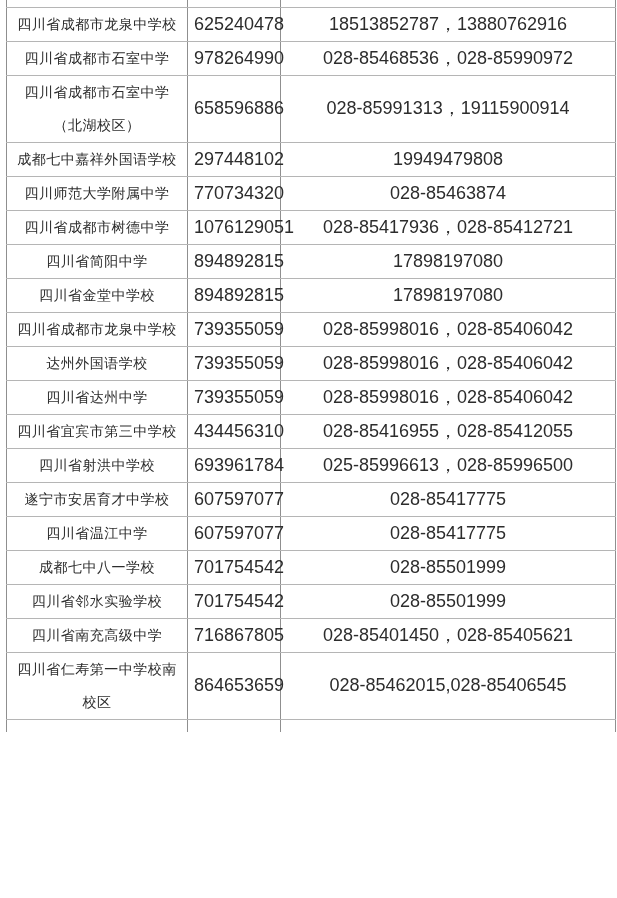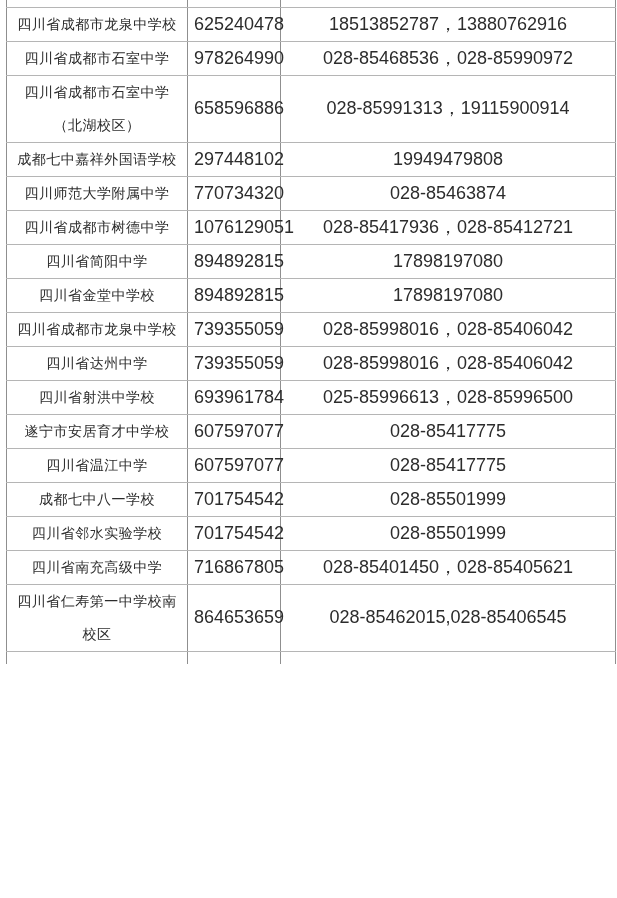--- a/index.html
+++ b/index.html
@@ -112,23 +112,33 @@
     <td class="name-cell">四川省金堂中学校</td>
     <td class="qq-cell">894892815</td>
     <td class="phone-cell">17898197080</td>
   </tr>
         <tr>
     <td class="name-cell">四川省成都市龙泉中学校</td>
     <td class="qq-cell">739355059</td>
     <td class="phone-cell">028-85998016，028-85406042</td>
   </tr>
         <tr>
+    <td class="name-cell">达州外国语学校</td>
+    <td class="qq-cell">739355059</td>
+    <td class="phone-cell">028-85998016，028-85406042</td>
+  </tr>
+        <tr>
     <td class="name-cell">四川省达州中学</td>
     <td class="qq-cell">739355059</td>
     <td class="phone-cell">028-85998016，028-85406042</td>
+  </tr>
+        <tr>
+    <td class="name-cell">四川省宜宾市第三中学校</td>
+    <td class="qq-cell">434456310</td>
+    <td class="phone-cell">028-85416955，028-85412055</td>
   </tr>
         <tr>
     <td class="name-cell">四川省射洪中学校</td>
     <td class="qq-cell">693961784</td>
     <td class="phone-cell">025-85996613，028-85996500</td>
   </tr>
         <tr>
     <td class="name-cell">遂宁市安居育才中学校</td>
     <td class="qq-cell">607597077</td>
     <td class="phone-cell">028-85417775</td>

